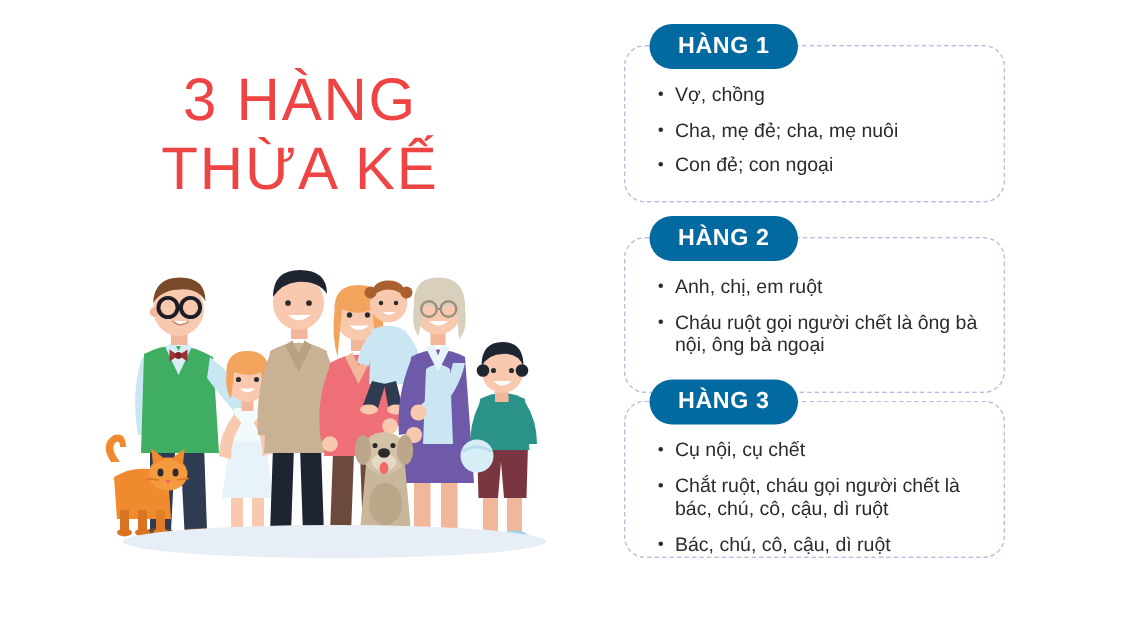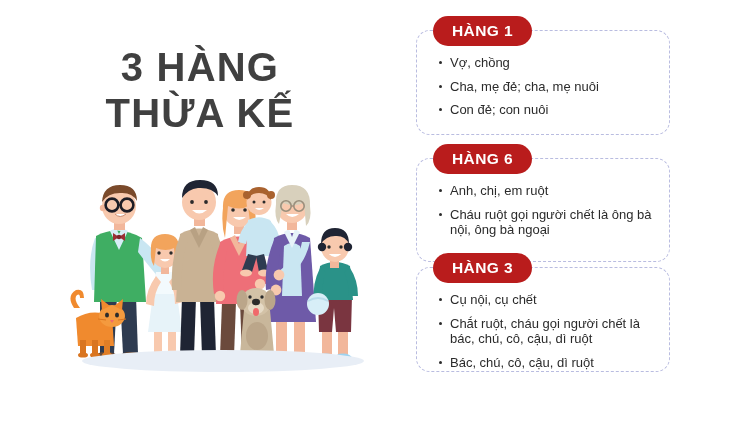--- a/index.html
+++ b/index.html
@@ -21,22 +21,22 @@
     width: 400px; height: 423px;
   }
   #title-block {
     position: absolute;
     left: 0; top: 44px;
     width: 400px;
     text-align: center;
   }
   .title-line {
     display: block;
-    color: #404040;
-    font-weight: bold;
+    color: #ef4444;
+    font-weight: normal;
     font-size: 40px;
     letter-spacing: 1.2px;
     line-height: 46px;
     white-space: nowrap;
   }
 
   
   #illustration {
     position: absolute;
     left: 70px; top: 168px;
@@ -62,21 +62,21 @@
     width: 254px;
     border: 1.4px dashed #B9BCE0;
     border-radius: 14px;
     background: #ffffff;
   }
   .rank-badge {
     position: absolute;
     left: 16px; top: -15px;
     height: 30px;
     padding: 0 19px;
-    background: #b91c1c;
+    background: #0369a1;
     border-radius: 15px;
     color: #ffffff;
     font-weight: bold;
     font-size: 15.5px;
     letter-spacing: 0.4px;
     line-height: 30px;
     white-space: nowrap;
   }
   .rank-list {
     list-style: none;
@@ -371,26 +371,26 @@
     </div>
   </div>
 
   <div id="right-panel">
 
     <div class="rank-box" style="top:30px; height:105px;">
       <div class="rank-badge">HÀNG 1</div>
       <ul class="rank-list">
         <li>Vợ, chồng</li>
         <li>Cha, mẹ đẻ; cha, mẹ nuôi</li>
-        <li>Con đẻ; con nuôi</li>
+        <li>Con đẻ; con ngoại</li>
       </ul>
     </div>
 
     <div class="rank-box" style="top:158px; height:104px;">
-      <div class="rank-badge">HÀNG 6</div>
+      <div class="rank-badge">HÀNG 2</div>
       <ul class="rank-list">
         <li>Anh, chị, em ruột</li>
         <li>Cháu ruột gọi người chết là ông bà nội, ông bà ngoại</li>
       </ul>
     </div>
 
     <div class="rank-box" style="top:267px; height:105px;">
       <div class="rank-badge">HÀNG 3</div>
       <ul class="rank-list">
         <li>Cụ nội, cụ chết</li>

